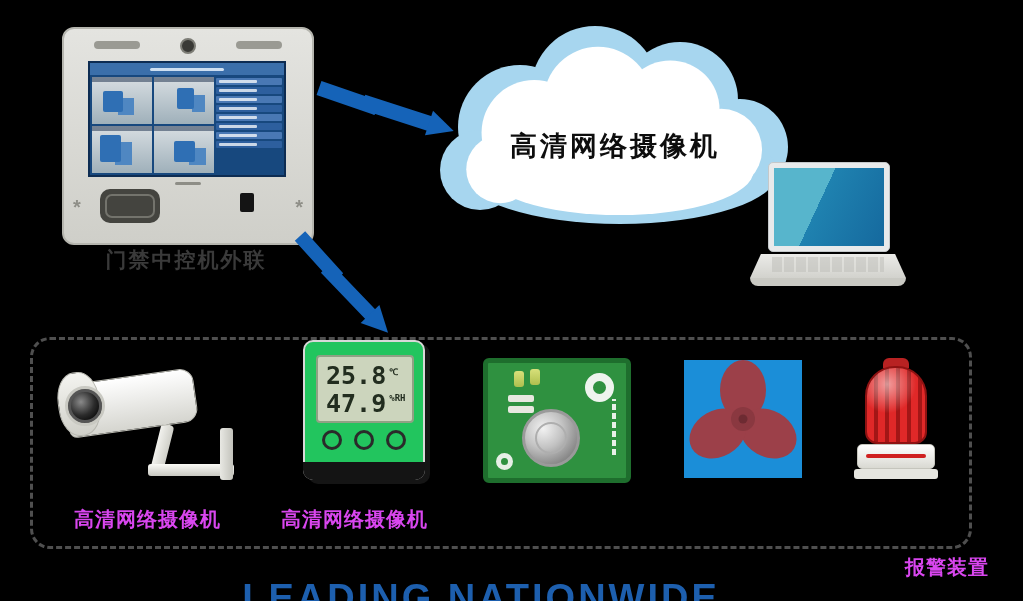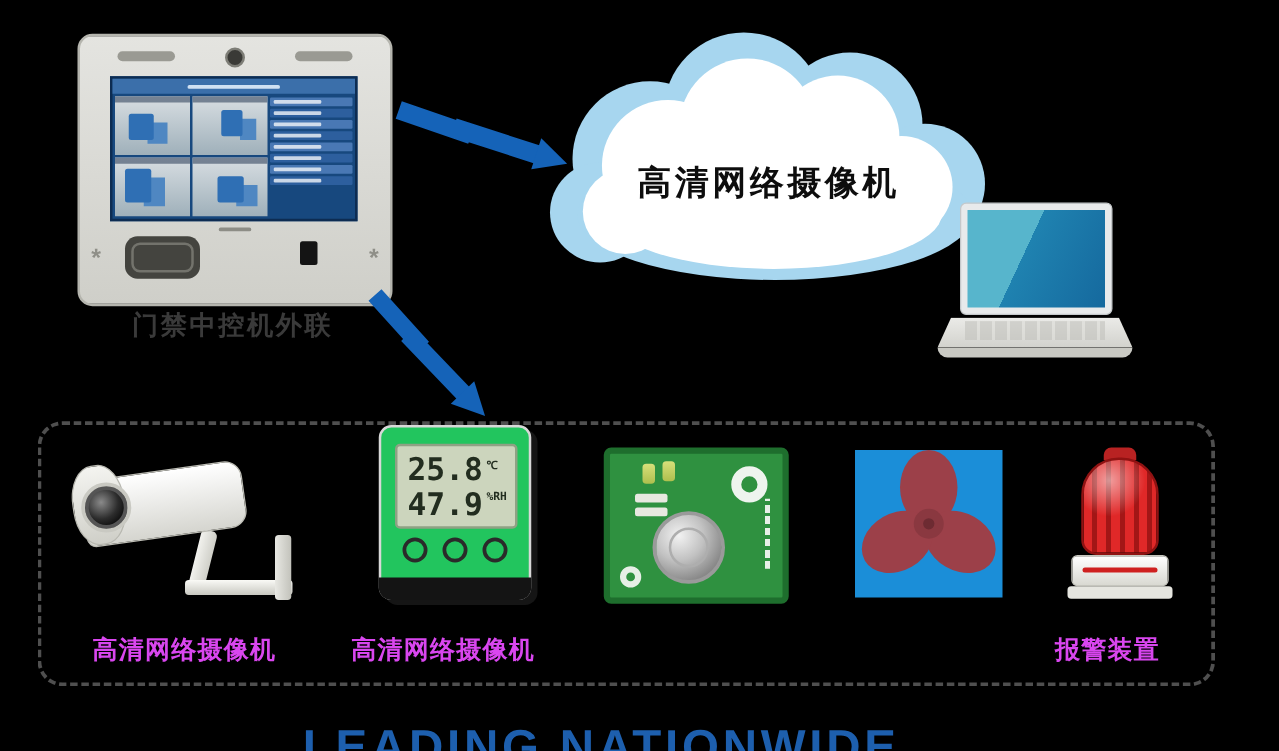--- a/index.html
+++ b/index.html
@@ -141,21 +141,21 @@
   .alarm .flange{position:absolute;left:50%;transform:translateX(-50%);top:111px;width:84px;height:10px;
       background:#e6e6e0;border-radius:3px;}
 
   
   .dev-label{position:absolute;top:506px;text-align:center;font-size:20px;font-weight:bold;
              color:#d946ef;letter-spacing:1px;}
   .dl1{left:50px;width:195px;}
   .dl2{left:262px;width:185px;}
   .dl3{left:458px;width:195px;}
   .dl4{left:686px;width:115px;}
-  .dl5{left:836px;width:100px;}
+  .dl5{left:897px;width:100px;margin-top:48px;}
 
   
   .slogan{position:absolute;left:0;top:577px;width:962px;text-align:center;font-size:38px;
           font-weight:bold;color:#1d5fae;letter-spacing:3px;}
 </style>
 </head>
 <body>
 
 <div class="stage">
 

